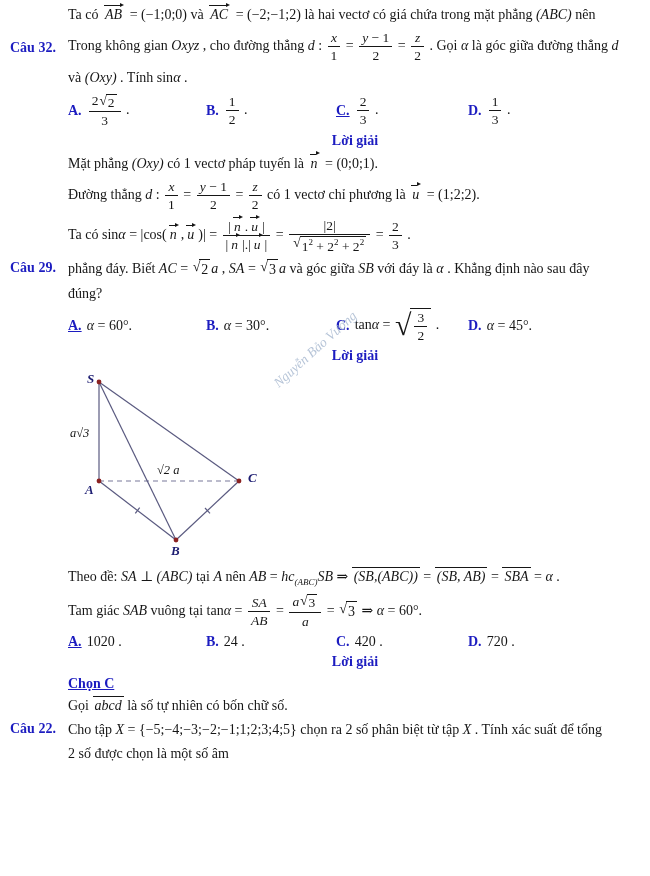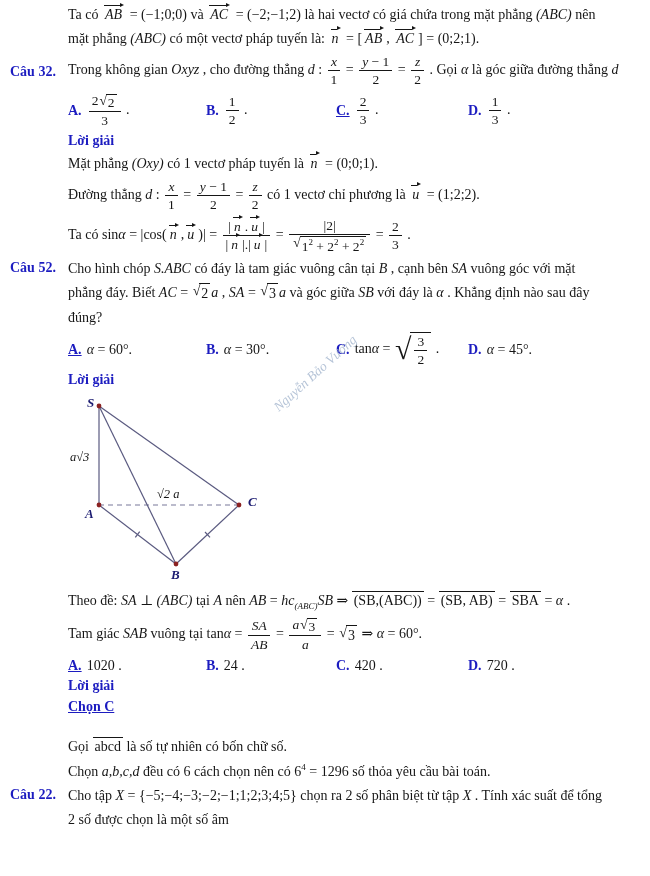--- a/index.html
+++ b/index.html
@@ -21,36 +21,36 @@
   .qlabel.mid{top:11px}
   .options{display:flex;align-items:center;padding-left:60px;margin:3px 0 3px}
   .opt{display:flex;align-items:center;gap:5px}
   .opt:nth-child(1){width:138px}
   .opt:nth-child(2){width:130px}
   .opt:nth-child(3){width:132px}
   .opt:nth-child(4){flex:1}
   .opt-letter{color:var(--blue);font-weight:bold}
   .u{text-decoration:underline}
   .opt-body{font-style:normal}
-  .loigiai{font-weight:bold;color:var(--blue);margin:1px 0 3px;padding-left:60px;line-height:1.35}
-  .chon{color:var(--blue);font-weight:bold;text-decoration:underline;padding-left:60px;margin:0 0 20px;line-height:1.35}
+  .loigiai{text-align:center;font-weight:bold;color:var(--blue);margin:1px 0 3px;padding-left:60px;line-height:1.35}
+  .chon{color:var(--blue);font-weight:bold;text-decoration:underline;padding-left:60px;margin:0 0 3px;line-height:1.35}
   i{font-style:italic}
   sub,sup{font-size:9px}
   sub{font-style:italic}
   
   .frac{display:inline-block;vertical-align:middle;text-align:center;line-height:1.12;margin:1px 2px;font-size:13.5px}
   .frac .num{display:block;border-bottom:1px solid currentColor;padding:0 3px 1px}
   .frac .den{display:block;padding:1px 3px 0}
   
   .vec{font-style:italic;position:relative;margin:0 2px;padding:2px 2px 0 1px;white-space:nowrap}
   .vec::before{content:"";position:absolute;top:0;left:0;right:4px;border-top:1px solid currentColor}
   .vec::after{content:"";position:absolute;top:-2.5px;right:0;width:0;height:0;
               border-left:4px solid currentColor;border-top:2.5px solid transparent;border-bottom:2.5px solid transparent}
   
-  .ol{border-top:1px solid currentColor;padding:1px 2px 0}
+  .ol{font-style:italic;border-top:1px solid currentColor;padding:1px 2px 0}
   
   .sqrt{display:inline-flex;align-items:flex-start;vertical-align:middle;white-space:nowrap;margin:0 1px}
   .sqrt .radical{line-height:1.1;margin-right:-1px}
   .sqrt .radicand{border-top:1px solid currentColor;padding:0 2px}
   .sqrt.big{align-items:center}
   .sqrt.big .radical{font-size:30px;line-height:.85;position:relative;top:-1px}
   
   .figure{position:relative;margin:2px 0 2px 56px;width:320px}
   .edge{stroke:var(--fig-line);stroke-width:1.2;fill:none}
   .dashed{stroke:#78789a;stroke-dasharray:5 4}
@@ -59,25 +59,25 @@
   .mlabel{font:italic 12.5px "Liberation Serif",serif;fill:#141414}
   .watermark{position:absolute;left:212px;top:8px;transform:rotate(-42deg);transform-origin:left center;
              color:var(--wm);opacity:.75;font-style:italic;font-size:13.5px;white-space:nowrap;pointer-events:none;z-index:2}
 </style>
 </head>
 <body>
 
 <div class="page">
 
   <div class="para indent">Ta có <span class="vec">AB</span> = (−1;0;0) và <span class="vec">AC</span> = (−2;−1;2) là hai vectơ có giá chứa trong mặt phẳng <i>(ABC)</i> nên</div>
-  <div class="para indent">mặt phẳng <i>(ABC)</i> có một vectơ pháp tuyến là: <span class="vec">n</span> = [<span class="vec">AB</span>, <span class="vec">AC</span>] = (0;2;1).</div>
 
   <div class="q">
     <span class="qlabel mid">Câu 32.</span>
     <div class="para indent">Trong không gian <i>Oxyz</i> , cho đường thẳng <i>d</i> : <span class="frac"><span class="num"><i>x</i></span><span class="den">1</span></span> = <span class="frac"><span class="num"><i>y</i> − 1</span><span class="den">2</span></span> = <span class="frac"><span class="num"><i>z</i></span><span class="den">2</span></span> . Gọi <i>α</i> là góc giữa đường thẳng <i>d</i></div>
+    <div class="para indent">và <i>(Oxy)</i> . Tính sin<i>α</i> .</div>
   </div>
   <div class="options">
     <div class="opt">
       <span class="opt-letter">A.</span>
       <span class="opt-body"><span class="frac"><span class="num">2<span class="sqrt">
                 <span class="radical">√</span>
                 <span class="radicand">2</span>
               </span></span><span class="den">3</span></span> .</span>
     </div>
     <div class="opt">
@@ -95,22 +95,21 @@
   </div>
   <div class="loigiai">Lời giải</div>
   <div class="para indent">Mặt phẳng <i>(Oxy)</i> có 1 vectơ pháp tuyến là <span class="vec">n</span> = (0;0;1).</div>
   <div class="para indent">Đường thẳng <i>d</i> : <span class="frac"><span class="num"><i>x</i></span><span class="den">1</span></span> = <span class="frac"><span class="num"><i>y</i> − 1</span><span class="den">2</span></span> = <span class="frac"><span class="num"><i>z</i></span><span class="den">2</span></span> có 1 vectơ chỉ phương là <span class="vec">u</span> = (1;2;2).</div>
   <div class="para indent">Ta có sin<i>α</i> = |cos(<span class="vec">n</span>,<span class="vec">u</span>)| = <span class="frac"><span class="num">|<span class="vec">n</span>.<span class="vec">u</span>|</span><span class="den">|<span class="vec">n</span>|.|<span class="vec">u</span>|</span></span> = <span class="frac"><span class="num">|2|</span><span class="den"><span class="sqrt">
             <span class="radical">√</span>
             <span class="radicand">1<sup>2</sup> + 2<sup>2</sup> + 2<sup>2</sup></span>
           </span></span></span> = <span class="frac"><span class="num">2</span><span class="den">3</span></span> .</div>
 
   <div class="q">
-    <span class="qlabel">Câu 52.</span>
-    <div class="para indent">Cho hình chóp <i>S.ABC</i> có đáy là tam giác vuông cân tại <i>B</i> , cạnh bên <i>SA</i> vuông góc với mặt</div>
+    <span class="qlabel">Câu 29.</span>
     <div class="para indent">phẳng đáy. Biết <i>AC</i> = <span class="sqrt">
           <span class="radical">√</span>
           <span class="radicand">2</span>
         </span><i>a</i> , <i>SA</i> = <span class="sqrt">
           <span class="radical">√</span>
           <span class="radicand">3</span>
         </span><i>a</i> và góc giữa <i>SB</i> với đáy là <i>α</i> . Khẳng định nào sau đây</div>
     <div class="para indent">đúng?</div>
   </div>
   <div class="options">
@@ -183,21 +182,20 @@
       <span class="opt-body">420 .</span>
     </div>
     <div class="opt">
       <span class="opt-letter">D.</span>
       <span class="opt-body">720 .</span>
     </div>
   </div>
   <div class="loigiai">Lời giải</div>
   <div class="chon">Chọn C</div>
   <div class="para indent">Gọi <span class="ol">abcd</span> là số tự nhiên có bốn chữ số.</div>
-  <div class="para indent">Chọn <i>a,b,c,d</i> đều có 6 cách chọn nên có 6<sup>4</sup> = 1296 số thỏa yêu cầu bài toán.</div>
 
   <div class="q">
     <span class="qlabel">Câu 22.</span>
     <div class="para indent">Cho tập <i>X</i> = {−5;−4;−3;−2;−1;1;2;3;4;5} chọn ra 2 số phân biệt từ tập <i>X</i> . Tính xác suất để tổng</div>
     <div class="para indent">2 số được chọn là một số âm</div>
   </div>
 
 </div>
 
 </body></html>

